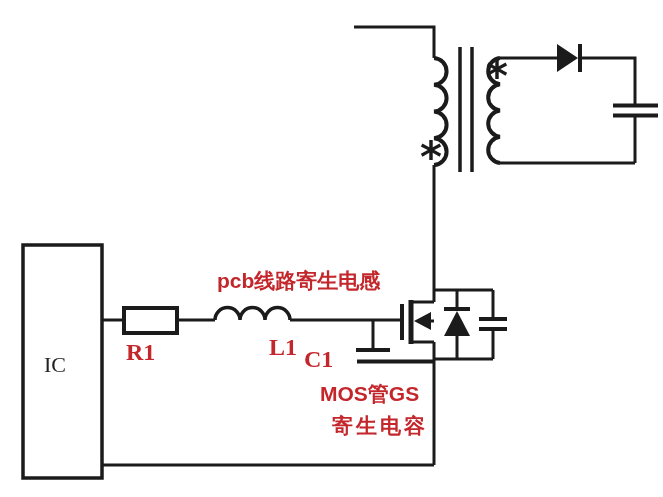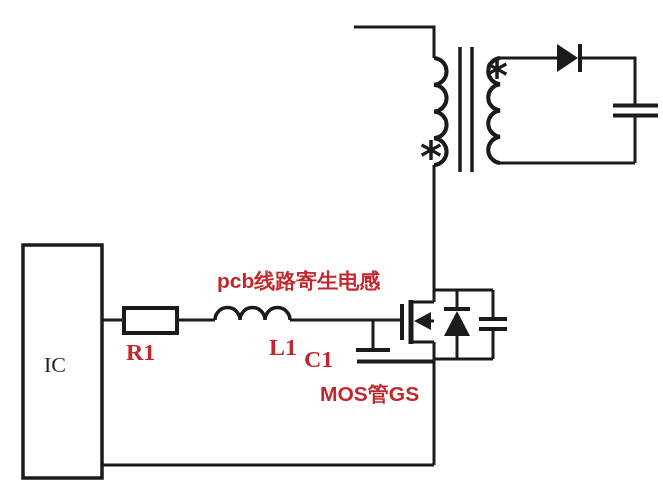--- a/index.html
+++ b/index.html
@@ -130,18 +130,19 @@
   <div class="label des" style="left:126px;top:340px;">R1</div>
 
   <div class="label cjk" style="left:217px;top:270px;">pcb线路寄生电感</div>
 
   <div class="label des" style="left:241px;top:335px;margin-left:28px;">L1</div>
 
   <div class="label des" style="left:304px;top:347px;">C1</div>
 
   <div class="label cjk" style="left:320px;top:383px;">MOS管GS</div>
 
+  <div class="label cjk" style="left:332px;top:415px;letter-spacing:3px;">寄生电容</div>
 
   <div class="polarity" style="left:418px;top:137px;">*</div>
 
   <div class="polarity" style="left:484px;top:56px;">*</div>
 
 </div>
 
 </body></html>

